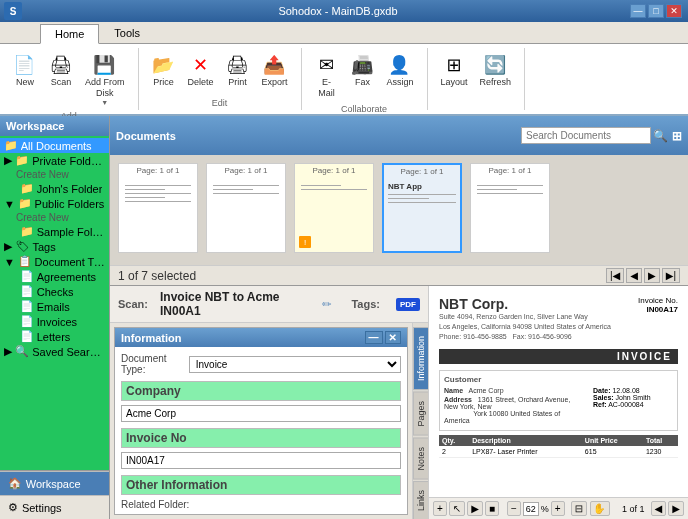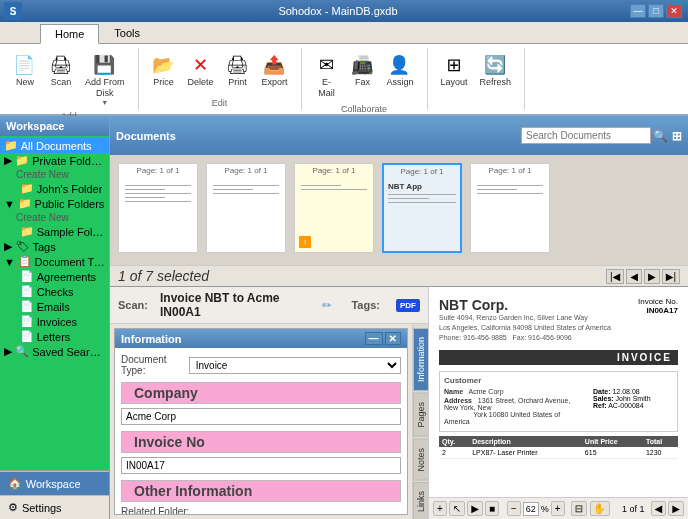--- a/index.html
+++ b/index.html
@@ -71,21 +71,21 @@
     #title-row { display: flex; align-items: center; background: #f0ede8; padding: 4px 8px; border-bottom: 1px solid #ccc; gap: 8px; }
 
     
     #info-panel { background: white; border: 1px solid #aaa; margin: 4px; flex: 1; overflow: hidden; display: flex; flex-direction: column; }
     #info-panel-title { background: linear-gradient(to bottom, #6a9fd0, #4a7eb5); color: white; font-size: 11px; font-weight: bold; padding: 3px 6px; display: flex; align-items: center; justify-content: space-between; }
     #info-panel-body { padding: 6px; font-size: 11px; overflow-y: auto; }
     .field-row { display: flex; align-items: center; margin-bottom: 6px; }
     .field-label { width: 90px; color: #444; font-size: 10px; }
     .field-value { flex: 1; background: white; border: 1px solid #aaa; padding: 2px 4px; font-size: 10px; }
     .field-select { width: 100%; background: white; border: 1px solid #aaa; padding: 1px 2px; font-size: 10px; }
-    .section-divider { background: #f9a8d4; border: 1px solid #bbb; font-size: 14px; font-weight: bold; padding: 2px 12px; margin: 4px 0; color: #444; }
+    .section-divider { background: #86efac; border: 1px solid #bbb; font-size: 12px; font-weight: bold; padding: 2px 4px; margin: 4px 0; color: #444; }
     .related-row { display: flex; align-items: center; gap: 4px; margin-bottom: 4px; }
 
     
     #side-tabs { width: 16px; background: #e0dcd4; border-left: 1px solid #ccc; display: flex; flex-direction: column; align-items: center; gap: 2px; padding-top: 4px; }
     .side-tab { writing-mode: vertical-lr; transform: rotate(180deg); font-size: 9px; padding: 8px 2px; cursor: pointer; background: #d0ccc4; border: 1px solid #bbb; color: #333; }
     .side-tab.active { background: #4a7eb5; color: white; }
 
     
     #doc-preview { width: 260px; background: white; border-left: 1px solid #ccc; overflow: hidden; display: flex; flex-direction: column; }
     #preview-content { flex: 1; padding: 10px; overflow-y: auto; font-size: 9px; }
@@ -373,21 +373,21 @@
             <div class="doc-lines">
               <div class="doc-line"></div>
                 <div class="doc-line short"></div>
               <div class="doc-line"></div>
             </div>
           </div>
         </div>
       </div>
 
       <div style="display:flex;align-items:center;justify-content:space-between;background:#e8e4dc;border-top:1px solid #ccc;padding:2px 8px;">
-        <span style="font-size:14px;color:#333;font-style:italic;">1 of 7 selected</span>
+        <span style="font-size:12px;color:#333;">1 of 7 selected</span>
         <div style="display:flex;align-items:center;gap:2px;">
           <span class="nav-arrow">|◀</span>
           <span class="nav-arrow">◀</span>
           <span class="nav-arrow">▶</span>
           <span class="nav-arrow">▶|</span>
         </div>
       </div>
     </div>
 
     <div id="detail">

